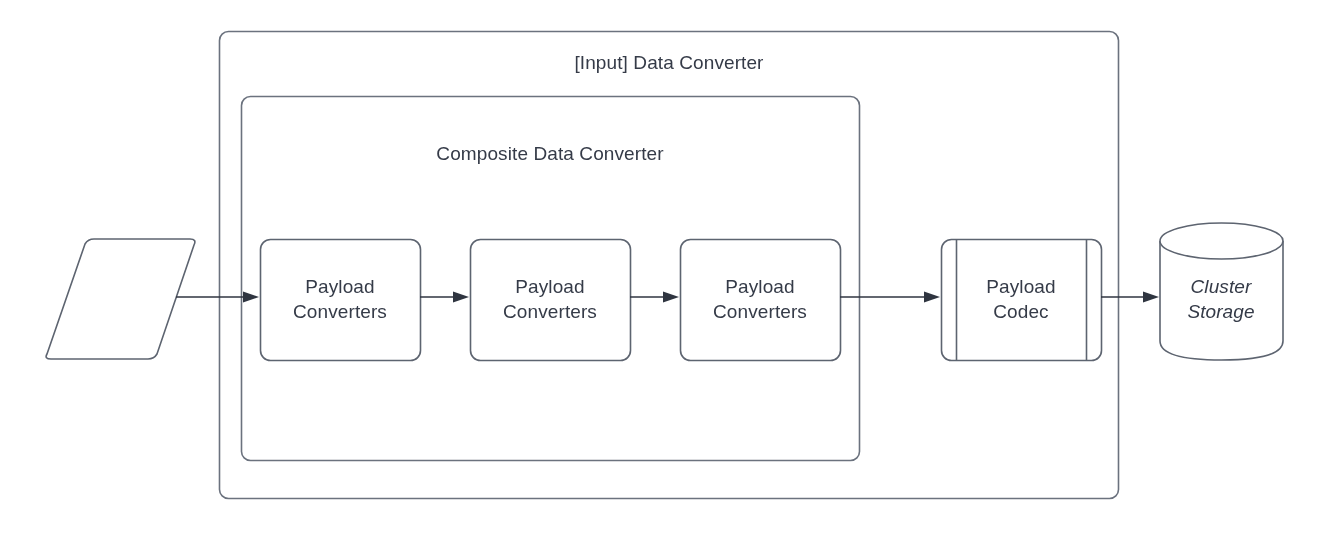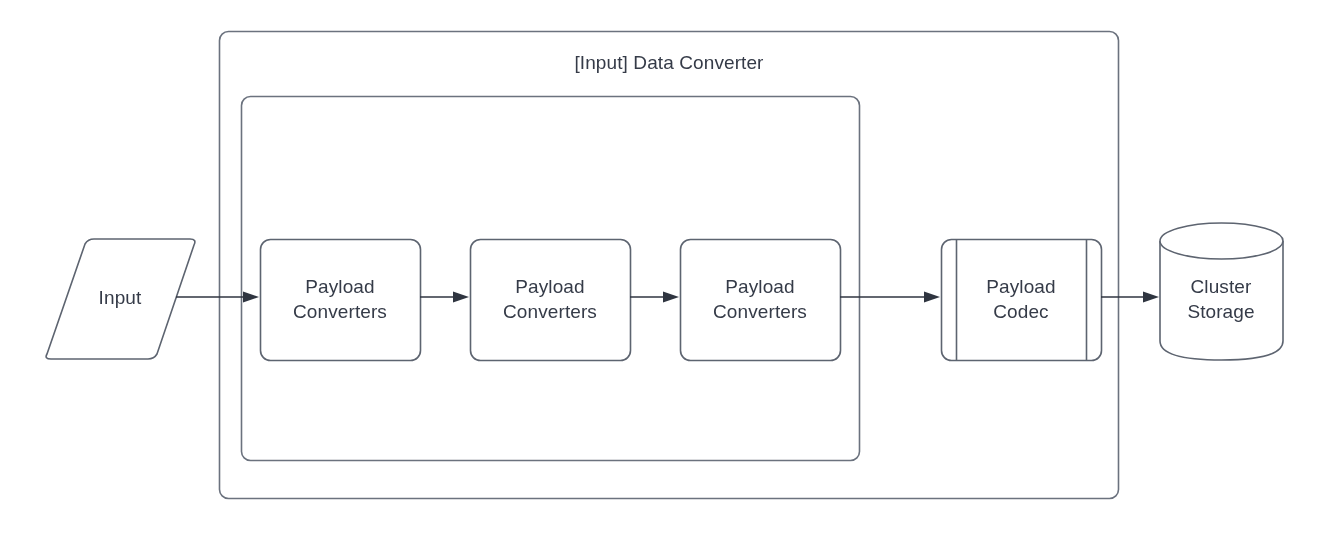--- a/index.html
+++ b/index.html
@@ -132,31 +132,31 @@
     <line class="edge-line" x1="840" y1="297" x2="927" y2="297"></line>
     <path class="edge-head" d="M 940 297 L 924 291.5 L 924 302.5 Z"></path>
 
     <line class="edge-line" x1="1101" y1="297" x2="1146" y2="297"></line>
     <path class="edge-head" d="M 1159 297 L 1143 291.5 L 1143 302.5 Z"></path>
 
   </svg>
 
   <div class="label label-centered" style="left:669px; top:62px; width:520px;">[Input] Data Converter</div>
 
+  <div class="label label-centered" style="left:550px; top:153px; width:520px;">Composite Data Converter</div>
 
-  <div class="label label-centered" style="left:120px; top:297px; width:130px;">Input</div>
 
   <div class="label label-centered" style="left:340px; top:299px; width:158px;">Payload
 Converters</div>
 
   <div class="label label-centered" style="left:550px; top:299px; width:158px;">Payload
 Converters</div>
 
   <div class="label label-centered" style="left:760px; top:299px; width:158px;">Payload
 Converters</div>
 
   <div class="label label-centered" style="left:1021px; top:299px; width:128px;">Payload
 Codec</div>
 
-  <div class="label label-centered" style="left:1221px; top:299px; width:144px;">Cluster
+  <div class="label label-centered" style="left:1221px; top:299px; width:144px;font-style:italic;">Cluster
 Storage</div>
 
 </div>
 
 </body></html>

